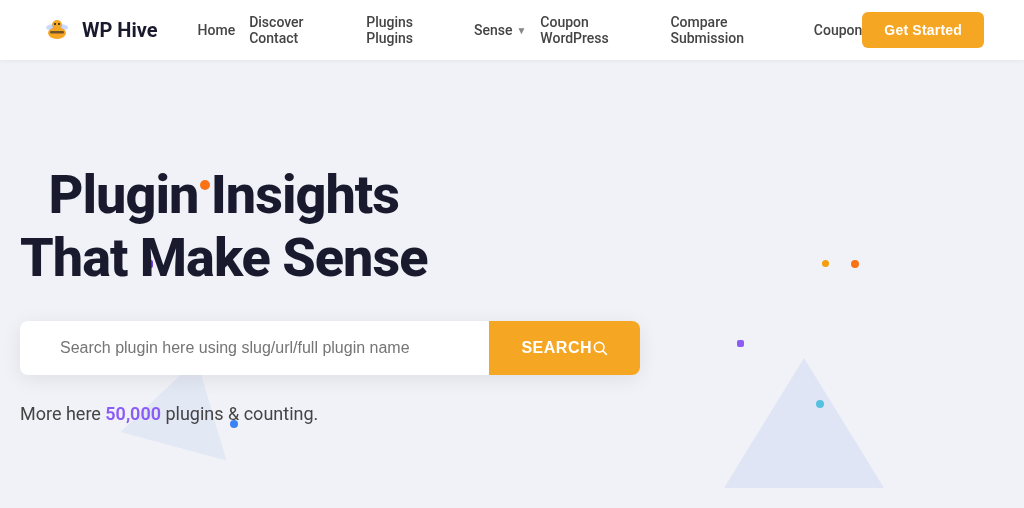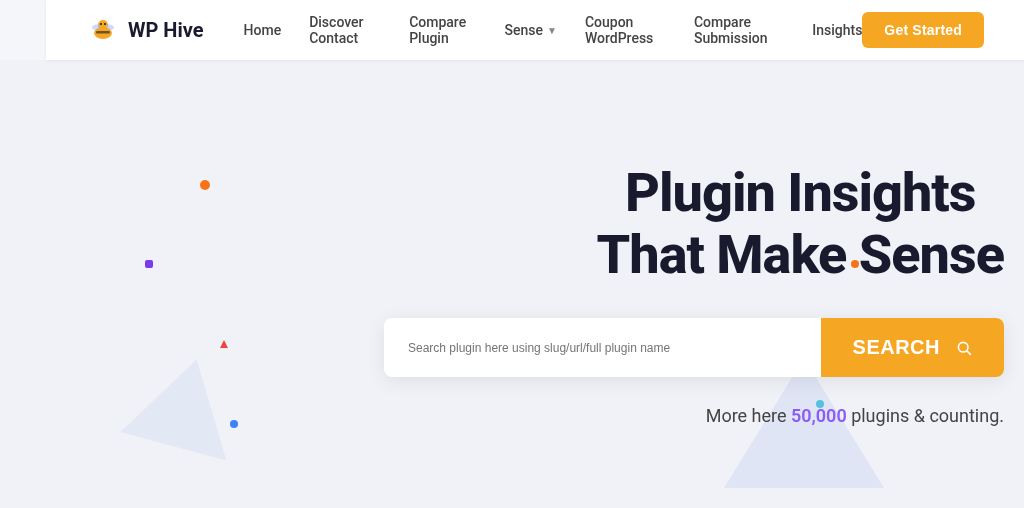--- a/index.html
+++ b/index.html
@@ -15,21 +15,20 @@
     
     header {
       background: #ffffff;
       display: flex;
       align-items: center;
       padding: 16px 40px;
       height: 60px;
       box-shadow: 0 1px 4px rgba(0,0,0,0.06);
       position: relative;
       z-index: 10;
-      margin-left: 46px;
     }
 
     .logo-wrap {
       display: flex;
       align-items: center;
       gap: 8px;
       margin-right: 40px;
       text-decoration: none;
     }
 
@@ -40,21 +39,21 @@
 
     .logo-text {
       font-size: 20px;
       font-weight: 700;
       color: #1a1a2e;
     }
 
     nav {
       display: flex;
       align-items: center;
-      gap: 28px;
+      gap: 14px;
       flex: 1;
     }
 
     nav a {
       text-decoration: none;
       color: #444;
       font-size: 14px;
       font-weight: 500;
       display: flex;
       align-items: center;
@@ -79,21 +78,21 @@
       letter-spacing: 0.2px;
       text-align: center;
     }
 
     
     .hero {
       background: #f0f2f8;
       min-height: 448px;
       display: flex;
       flex-direction: column;
-      align-items: flex-end;
+      align-items: flex-start;
       justify-content: center;
       position: relative;
       overflow: hidden;
       padding: 40px 20px 20px;
     }
 
     .hero-title {
       font-size: 54px;
       font-weight: 800;
       color: #1a1a2e;
@@ -116,37 +115,37 @@
       box-shadow: 0 4px 20px rgba(0,0,0,0.08);
       position: relative;
       z-index: 2;
       margin-bottom: 28px;
     }
 
     .search-input {
       flex: 1;
       border: none;
       outline: none;
-      padding: 18px 24px;
-      font-size: 12px;
+      padding: 18px 40px;
+      font-size: 16px;
       color: #4c1d95;
       background: transparent;
     }
 
     .search-btn {
       background: #f5a623;
       color: #fff;
       border: none;
       padding: 18px 32px;
-      font-size: 20px;
+      font-size: 16px;
       font-weight: 700;
       cursor: pointer;
       display: flex;
       align-items: center;
-      gap: 16px;
+      gap: 0;
       letter-spacing: 0.5px;
       text-transform: uppercase;
     }
 
     .search-icon-svg {
       width: 16px;
       height: 16px;
     }
 
     
@@ -225,28 +224,28 @@
 
       <ellipse cx="10" cy="14" rx="4" ry="2.5" fill="rgba(150,180,255,0.5)" transform="rotate(-20 10 14)"></ellipse>
       <ellipse cx="24" cy="14" rx="4" ry="2.5" fill="rgba(150,180,255,0.5)" transform="rotate(20 24 14)"></ellipse>
     </svg>
     <span class="logo-text">WP Hive</span>
   </a>
 
   <nav>
     <a href="#">Home</a>
     <a href="#">Discover Contact</a>
-    <a href="#">Compare Plugin</a>
+    <a href="#">Plugins Plugins</a>
     <a href="#">
       <span>Sense</span>
       <span class="blog-arrow">▼</span>
     </a>
     <a href="#">Coupon WordPress</a>
     <a href="#">Compare Submission</a>
-    <a href="#">Insights</a>
+    <a href="#">Coupon</a>
   </nav>
 
   <button class="get-started-btn">Get Started</button>
 </header>
 
 <section class="hero">
 
   <div class="deco deco-orange-1"></div>
   <div class="deco deco-purple-1"></div>
   <div class="deco deco-red-1"></div>

